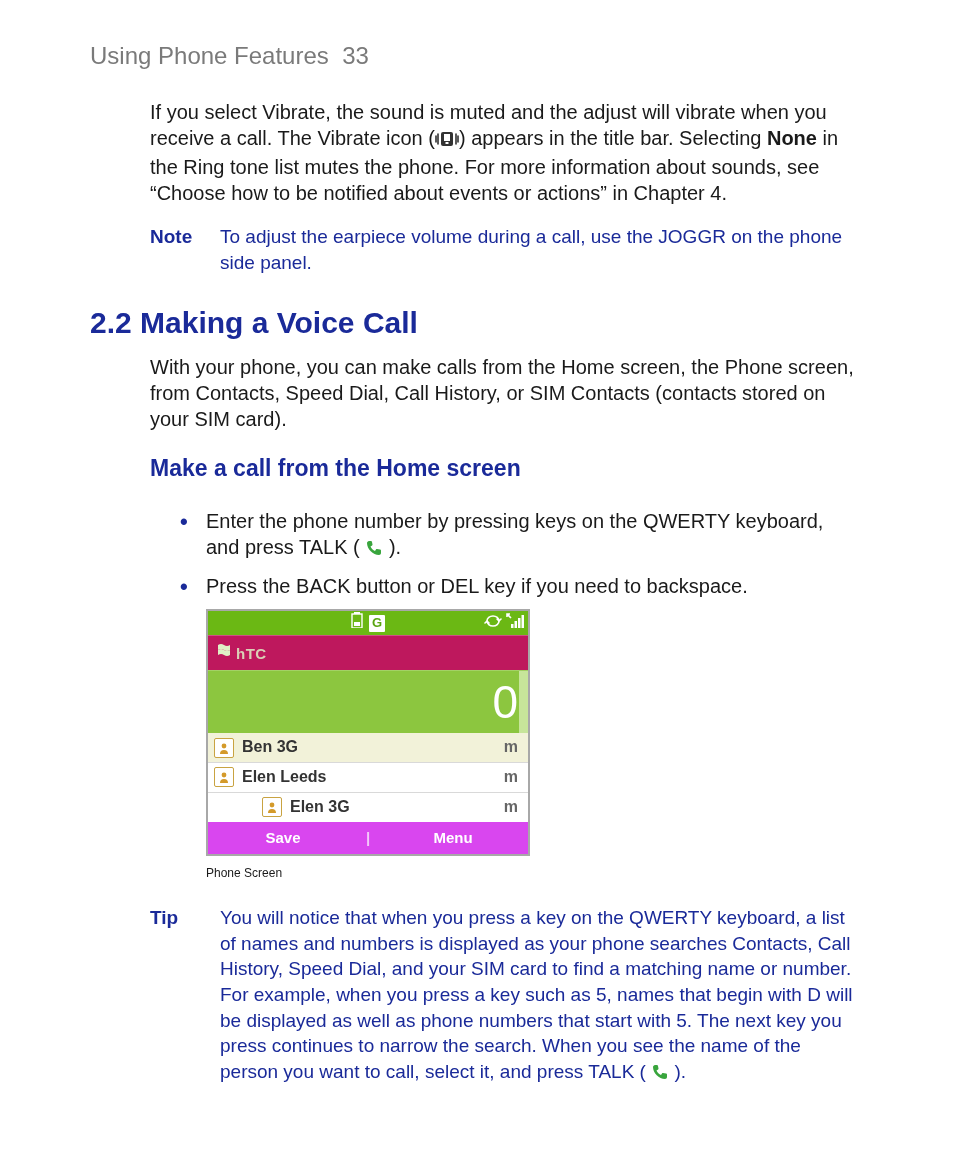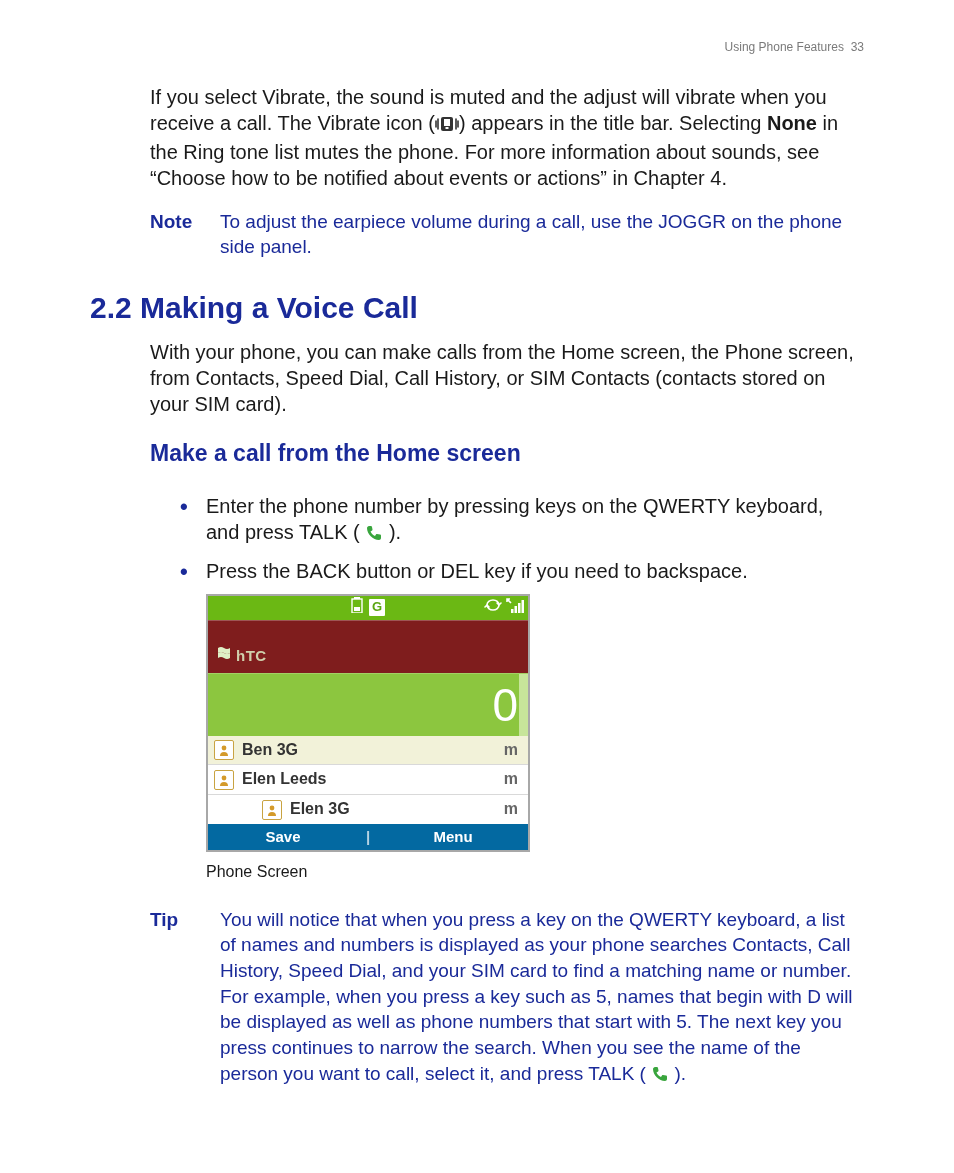--- a/index.html
+++ b/index.html
@@ -5,23 +5,22 @@
   body {
     font-family: "Segoe UI", "Myriad Pro", Arial, sans-serif;
     color: #1a1a1a;
     margin: 0;
     padding: 40px 90px 60px 90px;
     width: 774px;
     font-size: 20px;
     line-height: 1.3;
   }
   .page-header {
-    text-align: right;
     color: #7a7a7a;
-    font-size: 12px;
+    font-size: 24px;
     margin-bottom: 28px;
   }
   .intro-para {
     margin: 0 0 18px 60px;
   }
   .intro-para b { font-weight: bold; }
   .note-block, .tip-block {
     display: flex;
     gap: 18px;
     margin: 0 0 20px 60px;
@@ -99,22 +98,22 @@
     position: relative;
   }
   .ps-status .right-icons {
     position: absolute;
     right: 4px;
     display:flex;
     gap:4px;
     align-items:center;
   }
   .ps-brand {
-    background: #7f1d1d;
-    padding: 24px 8px 6px 8px;
+    background: #be185d;
+    padding: 6px 8px 6px 8px;
     display:flex;
     align-items:center;
     border-top:1px solid rgba(255,255,255,0.25);
   }
   .ps-brand-text {
     color: #dff0c6;
     font-weight: bold;
     font-size: 15px;
     letter-spacing: 0.5px;
     opacity:0.85;
@@ -159,41 +158,41 @@
     border:1px solid #c9a341;
     background:#fff;
     margin-right:8px;
     display:flex; align-items:center; justify-content:center;
     flex-shrink:0;
     border-radius:2px;
   }
   .ps-contact-name { flex:1; font-weight:bold; color:#333; }
   .ps-contact-m { color:#666; font-weight:bold; }
   .ps-softkeys {
-    background:#0369a1;
-    display:flex;
-    height:26px;
+    background:#d946ef;
+    display:flex;
+    height:32px;
     color:#fff;
     font-weight:bold;
     font-size:15px;
   }
   .ps-softkey {
     flex:1;
     display:flex;
     align-items:center;
     justify-content:center;
   }
   .ps-softkey.center {
     flex:0 0 20px;
     position:relative;
     color:rgba(255,255,255,0.7);
   }
   .caption {
     margin:10px 0 24px 116px;
-    font-size:16px;
+    font-size:12px;
     color:#1a1a1a;
   }
 </style>
 </head>
 <body>
 
 <div class="page-header">
   <span>Using Phone Features</span>&nbsp;&nbsp;<span>33</span>
 </div>
 

